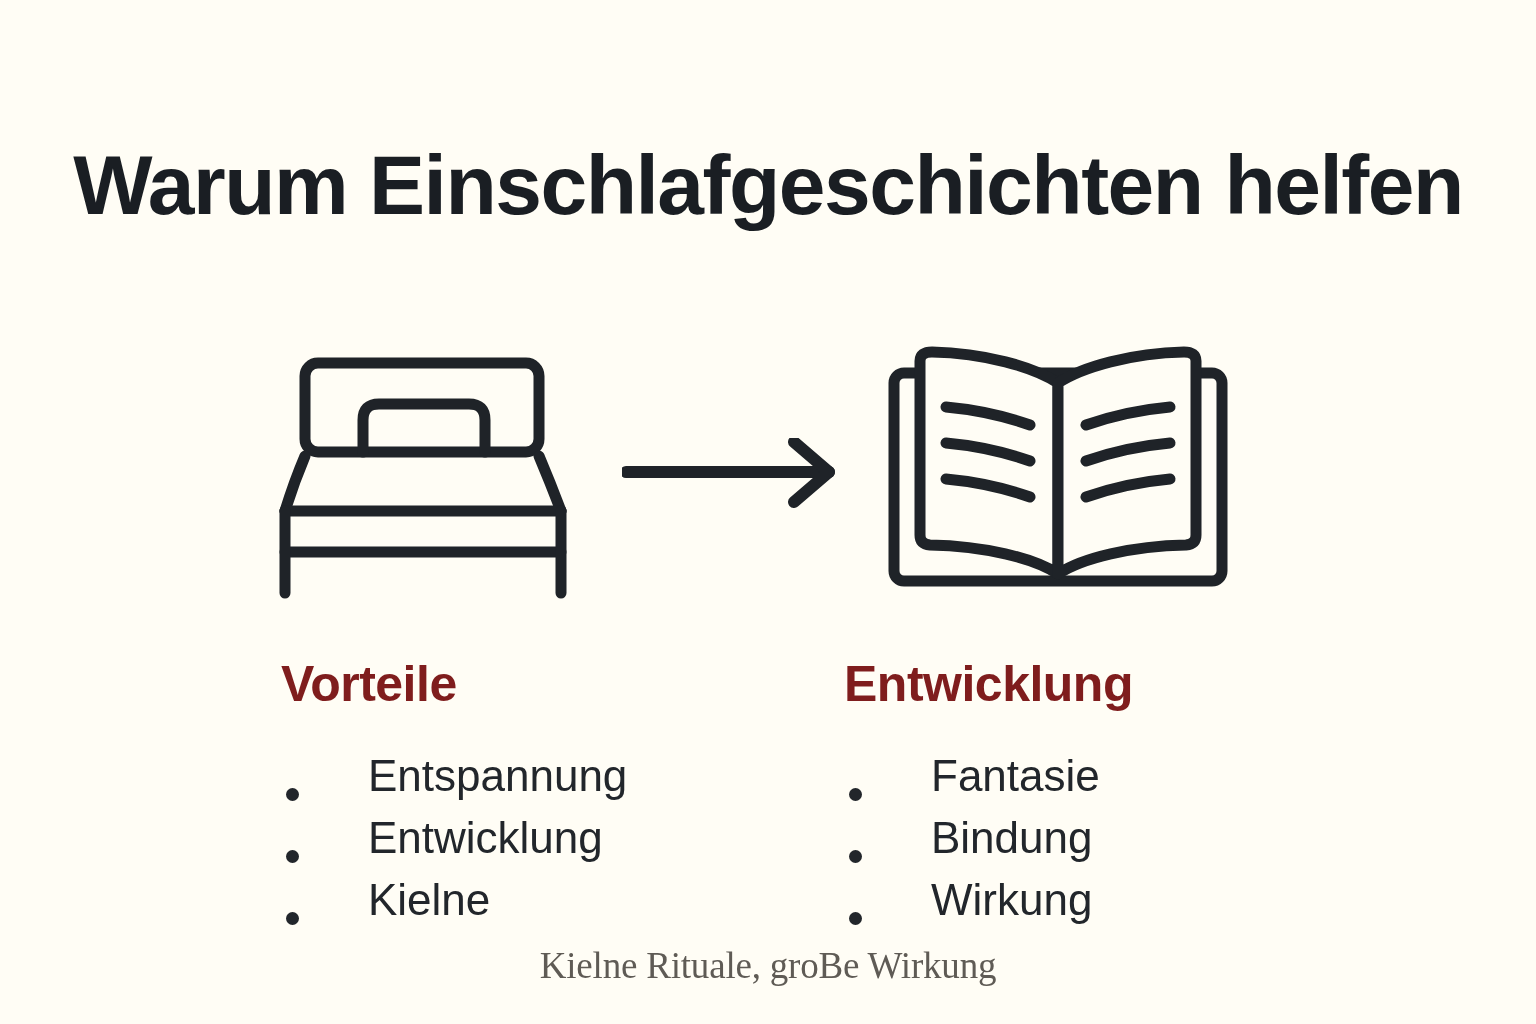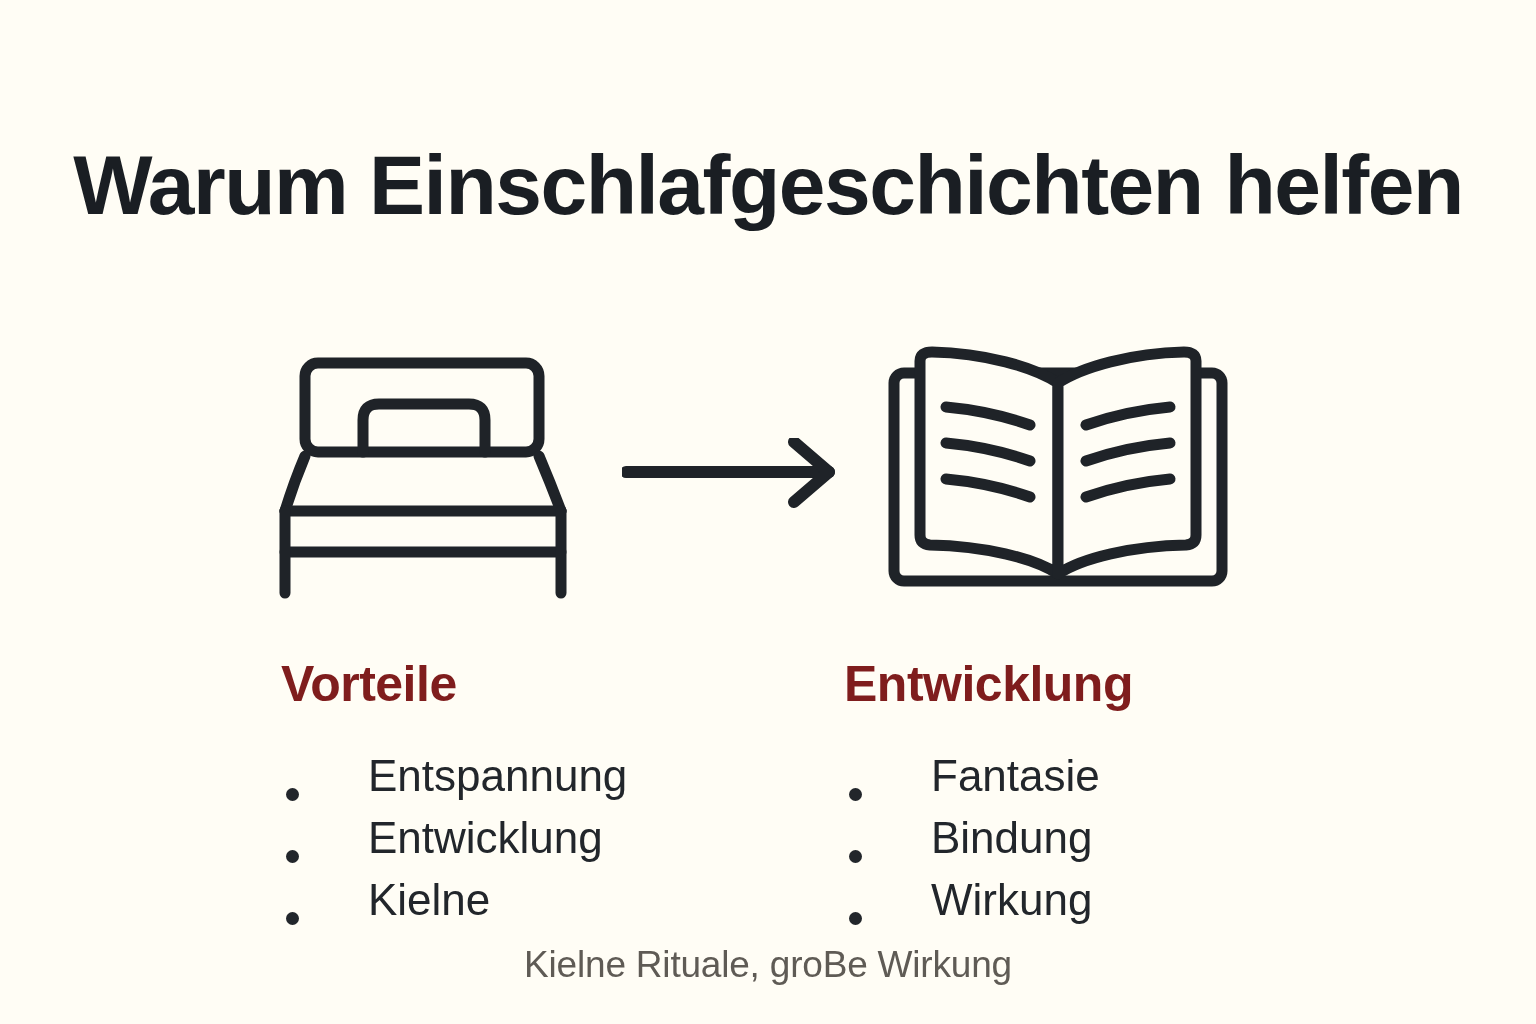--- a/index.html
+++ b/index.html
@@ -37,21 +37,21 @@
     display:flex;align-items:flex-end;height:62px;
     font-size:44px;font-weight:400;color:#22262B;gap:48px;
   }
   .dot{
     flex:0 0 auto;width:13px;height:13px;border-radius:50%;
     background:#22262B;margin:0 21px 0 5px;
   }
   .caption{
     position:absolute;top:944px;left:0;width:1536px;
     text-align:center;font-size:37px;font-weight:400;
-    color:#5F5B55;letter-spacing:-0.2px;
+    color:#5F5B55;letter-spacing:-0.2px;font-family:Liberation Serif, serif;
   }
 </style>
 </head>
 <body>
 
 <div class="slide">
 
   <h1 class="title">Warum Einschlafgeschichten helfen</h1>
 
   <div class="icon icon-bed">

